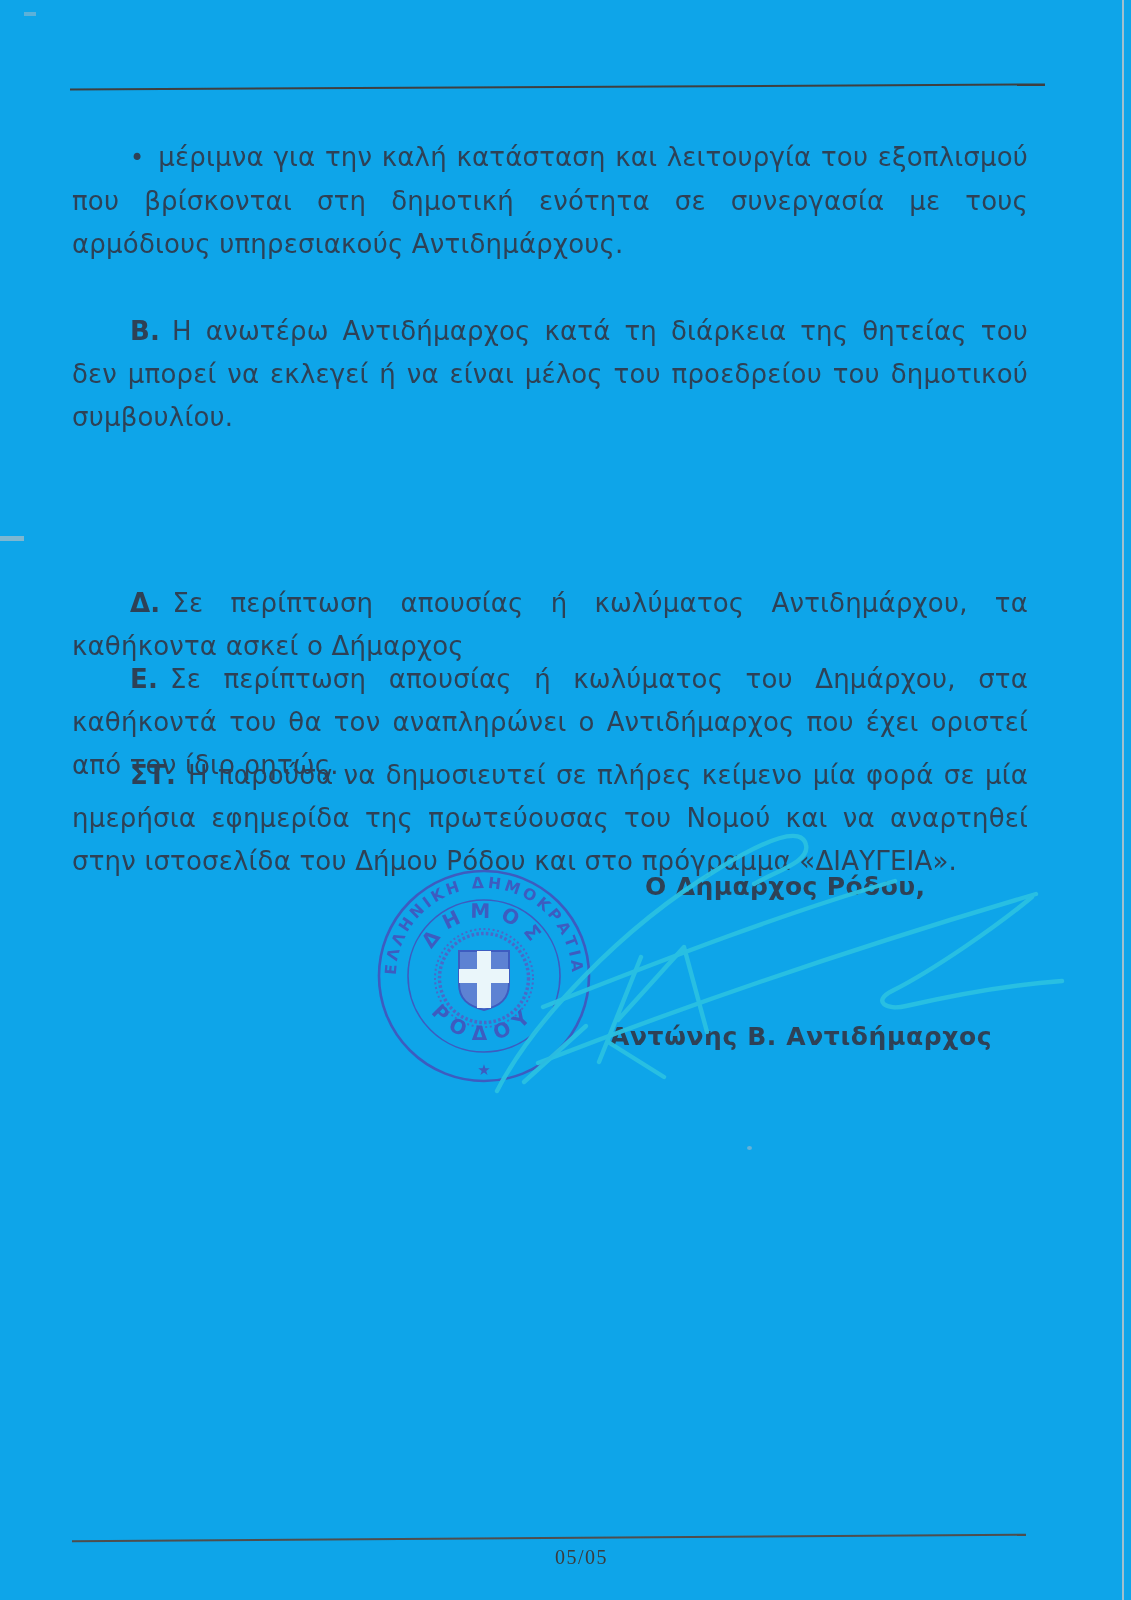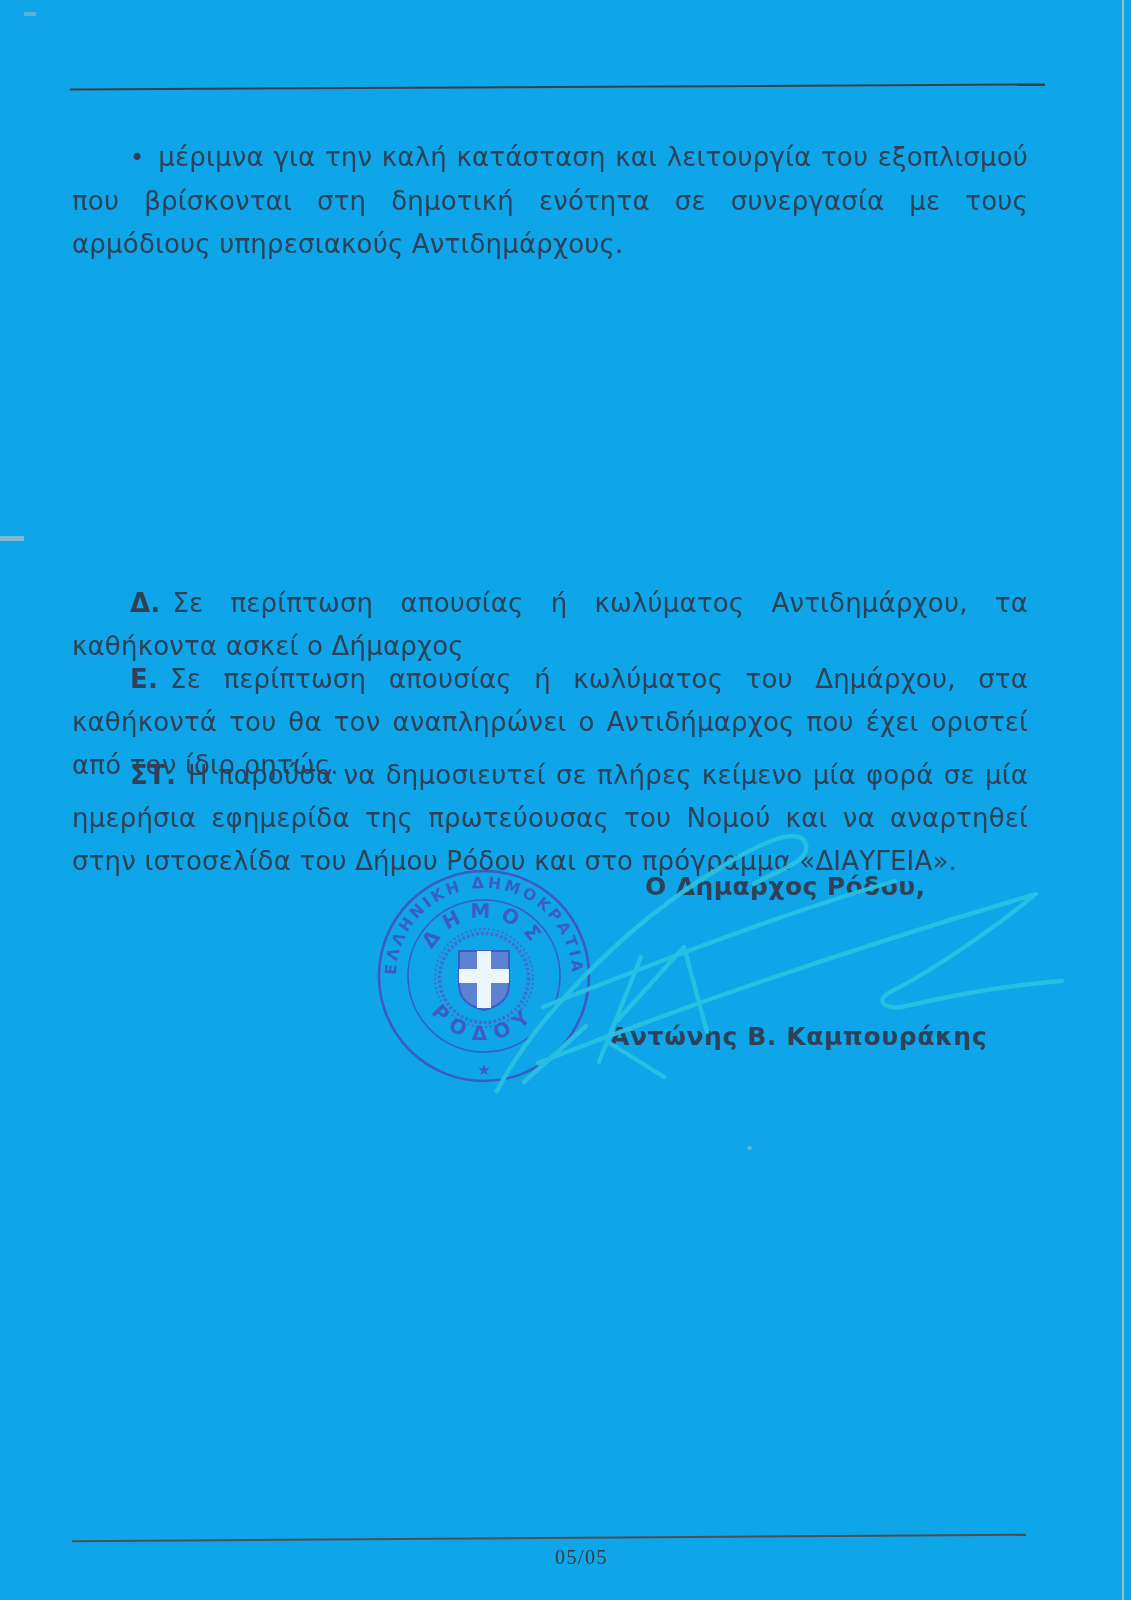--- a/index.html
+++ b/index.html
@@ -52,20 +52,21 @@
 </style>
 </head>
 <body>
 
 <div class="page">
 
   <div class="rule top"></div>
 
   <p class="para p-bullet"><span class="bullet-marker">•</span><span>μέριμνα για την καλή κατάσταση και λειτουργία του εξοπλισμού που βρίσκονται στη δημοτική ενότητα σε συνεργασία με τους αρμόδιους υπηρεσιακούς Αντιδημάρχους.</span></p>
 
+  <p class="para p-b"><span class="lbl">Β.</span><span>Η ανωτέρω Αντιδήμαρχος κατά τη διάρκεια της θητείας του δεν μπορεί να εκλεγεί ή να είναι μέλος του προεδρείου του δημοτικού συμβουλίου.</span></p>
 
 
   <p class="para p-d"><span class="lbl">Δ.</span><span>Σε περίπτωση απουσίας ή κωλύματος Αντιδημάρχου, τα καθήκοντα ασκεί ο Δήμαρχος</span></p>
 
   <p class="para p-e"><span class="lbl">Ε.</span><span>Σε περίπτωση απουσίας ή κωλύματος του Δημάρχου, στα καθήκοντά του θα τον αναπληρώνει ο Αντιδήμαρχος που έχει οριστεί από τον ίδιο ρητώς.</span></p>
 
   <p class="para p-st"><span class="lbl">ΣΤ.</span><span>Η παρούσα να δημοσιευτεί σε πλήρες κείμενο μία φορά σε μία ημερήσια εφημερίδα της πρωτεύουσας του Νομού και να αναρτηθεί στην ιστοσελίδα του Δήμου Ρόδου και στο πρόγραμμα «ΔΙΑΥΓΕΙΑ».</span></p>
 
   <svg class="seal-svg" viewBox="0 0 220 220" aria-hidden="true">
     <defs>
@@ -99,21 +100,21 @@
       <path d="M 57,296 C 92,228 180,133 278,74 C 328,43 362,31 366,50 C 370,67 336,76 314,89"></path>
       <path d="M 98,268 C 255,207 430,148 596,99"></path>
       <path d="M 103,212 C 230,162 350,116 455,86"></path>
       <path d="M 592,102 C 556,132 492,176 452,196 C 432,206 446,216 466,211 C 505,202 565,190 622,186"></path>
       <path d="M 178,225 L 244,152 L 267,237 M 201,162 L 159,267 M 168,247 L 224,282"></path>
       <path d="M 146,231 L 84,287"></path>
     </g>
   </svg>
 
   <div class="sig-title">Ο Δήμαρχος Ρόδου,</div>
-  <div class="sig-name">Αντώνης Β. Καμπουράκης</div>
+  <div class="sig-name">Αντώνης Β. Αντιδήμαρχος</div>
 
   <div class="rule bottom"></div>
   <div class="page-num">05/05</div>
 
   <div class="artifact art-left-dash"></div>
   <div class="artifact art-top-smudge"></div>
   <div class="artifact art-right-line"></div>
   <div class="artifact art-dot"></div>
 
 </div>

